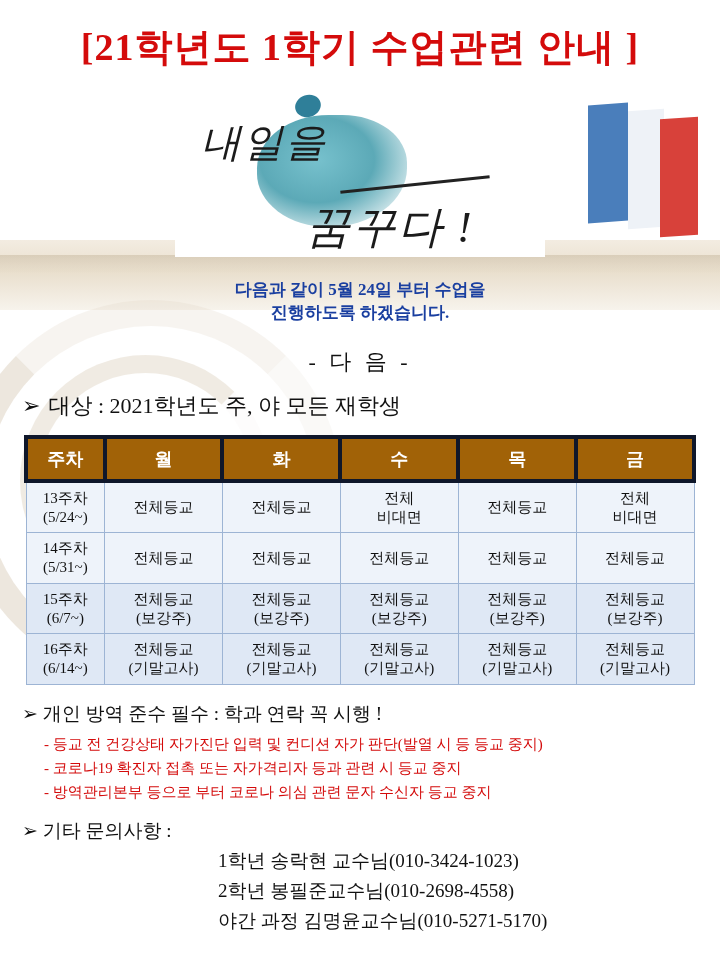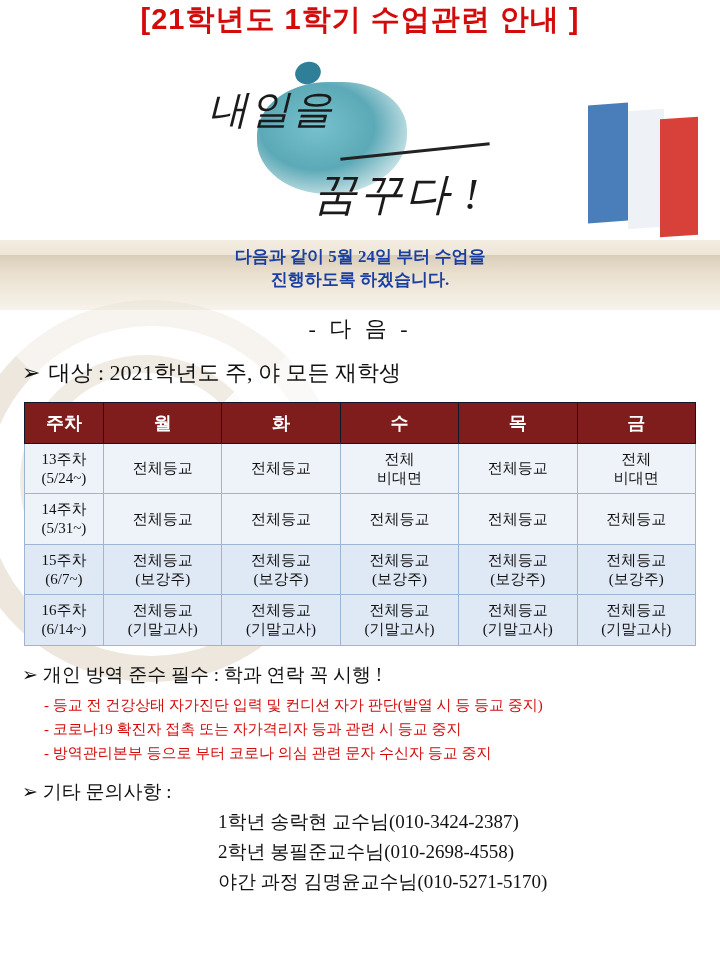--- a/index.html
+++ b/index.html
@@ -96,23 +96,24 @@
     transform: skewY(-4deg);
     z-index: 1;
   }
 
   .content { position: relative; z-index: 2; }
 
   .title {
     text-align: center;
     color: #d40b0b;
     font-weight: bold;
-    font-size: 29px;
+    font-size: 38px;
     letter-spacing: 1px;
-    font-family: Liberation Sans, sans-serif;
+    padding-top: 22px;
+    font-family: Liberation Serif, serif;
   }
 
   
   .logo-box {
     position: relative;
     margin: 14px auto 0 auto;
     width: 370px;
     height: 170px;
     background: #ffffff;
   }
@@ -131,21 +132,21 @@
     left: 120px;
     top: 8px;
     width: 26px;
     height: 22px;
     background: #2f7f99;
     border-radius: 50%;
     transform: rotate(-18deg);
   }
   .logo-script {
     position: absolute;
-    left: 33px;
+    left: 26px;
     top: 28px;
     width: 320px;
     font-family: "Liberation Serif", serif;
     font-size: 40px;
     color: #1b1b1b;
     font-style: italic;
     letter-spacing: 2px;
   }
   .logo-script .l2 {
     display: block;
@@ -202,25 +203,25 @@
   }
   .bullet-line .arrow { margin-right: 8px; }
 
   table.schedule {
     width: 672px;
     margin: 14px auto 0 auto;
     border-collapse: collapse;
     font-family: "Liberation Serif", serif;
   }
   table.schedule th {
-    background: #7f1d1d;
+    background: #a16207;
     color: #ffffff;
     font-size: 18px;
     font-weight: bold;
-    border: 1px solid #0f172a;
+    border: 4px solid #0f172a;
     padding: 8px 2px;
     text-align: center;
   }
   table.schedule td {
     border: 1px solid #9db4d4;
     text-align: center;
     font-size: 15px;
     color: #111;
     padding: 6px 2px;
     line-height: 1.25;
@@ -415,19 +416,19 @@
     <div class="sub-notes">
       <div>- 등교 전 건강상태 자가진단 입력 및 컨디션 자가 판단(발열 시 등 등교 중지)</div>
       <div>- 코로나19 확진자 접촉 또는 자가격리자 등과 관련 시 등교 중지</div>
       <div>- 방역관리본부 등으로 부터 코로나 의심 관련 문자 수신자  등교 중지</div>
     </div>
 
     <div class="contacts">
       <span class="arrow">➢</span>
       <span>기타 문의사항 :</span>
       <div class="clist">
-        <div>1학년  송락현 교수님(010-3424-2387)</div>
+        <div>1학년  송락현 교수님(010-3424-1023)</div>
         <div>2학년  봉필준교수님(010-2698-4558)</div>
         <div>야간 과정 김명윤교수님(010-5271-5170)</div>
       </div>
     </div>
   </div>
 </div>
 
 </body></html>

